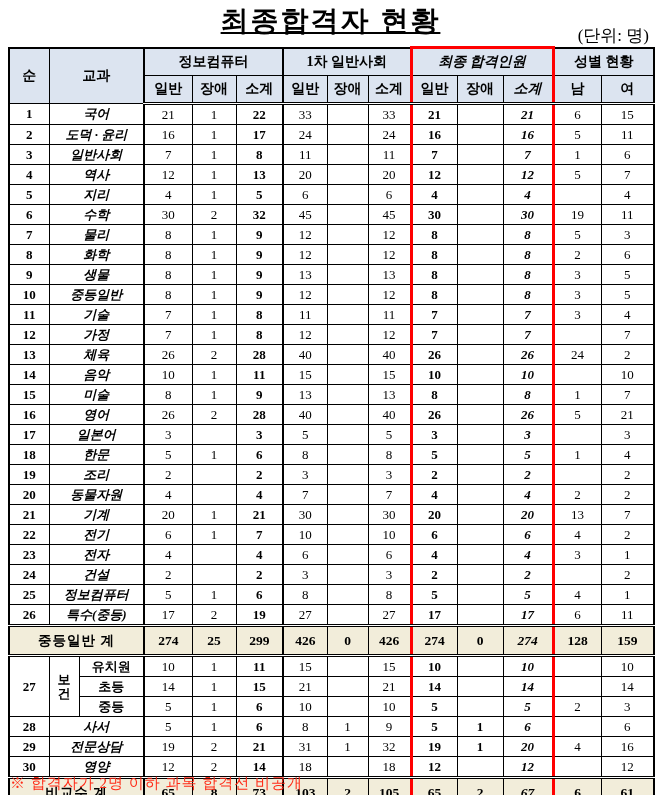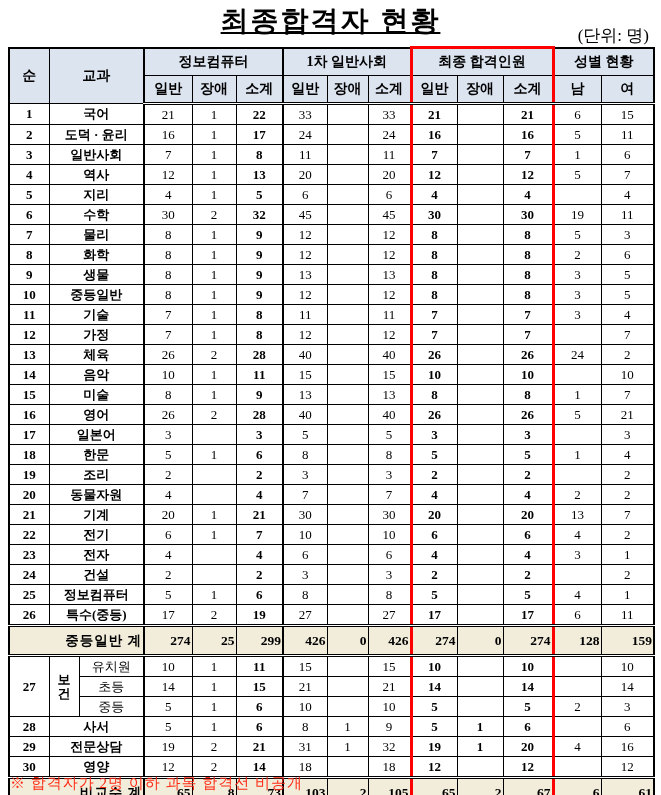--- a/index.html
+++ b/index.html
@@ -13,28 +13,28 @@
              border-collapse:collapse;table-layout:fixed;
              border:2px solid #000;}
   .grid th,.grid td{border:1px solid #000;padding:0 1px;text-align:center;
                     vertical-align:middle;overflow:hidden;white-space:nowrap;}
   .grid th{background:#dce4f0;font-size:14px;font-weight:bold;height:26px;}
   .grid thead tr.subhead th{border-bottom:3px double #000;margin-top:32px;}
   .grid td{font-size:13px;height:19px;}
   .grp-l{border-left:2px solid #000 !important;}
   .bold{font-weight:bold;}
   td.no{font-weight:bold;}
-  td.subj{font-weight:bold;}
-  td.subj-sub{font-weight:normal;margin-top:32px;}
+  td.subj{font-weight:bold;font-style:italic;}
+  td.subj-sub{font-weight:bold;margin-top:32px;}
   td.grp-v{font-weight:bold;white-space:pre-line;line-height:1.05;font-size:13px;}
   td.label{font-weight:bold;letter-spacing:1px;}
   tr.subtotal td{border-top:3px double #000;border-bottom:3px double #000;
-                 background:#f2edda;font-weight:bold;height:27px;font-size:13.5px;text-align:right;}
+                 background:#f2edda;font-weight:bold;height:27px;font-size:13.5px;}
   .red-l{border-left:3px solid #ff0000 !important;}
-  .red-r{border-right:3px solid #ff0000 !important;}
+  .red-r{border-right:3px solid #ff0000 !important;font-style:italic;}
   .red-t{border-top:3px solid #ff0000 !important;}
   .footnote{position:absolute;top:774px;left:10px;font-size:15px;color:#ff2b17;letter-spacing:1px;}
 </style>
 </head>
 <body>
 
 <div class="page">
   <div class="title">최종합격자 현황</div>
   <div class="unit">(단위: 명)</div>
 

